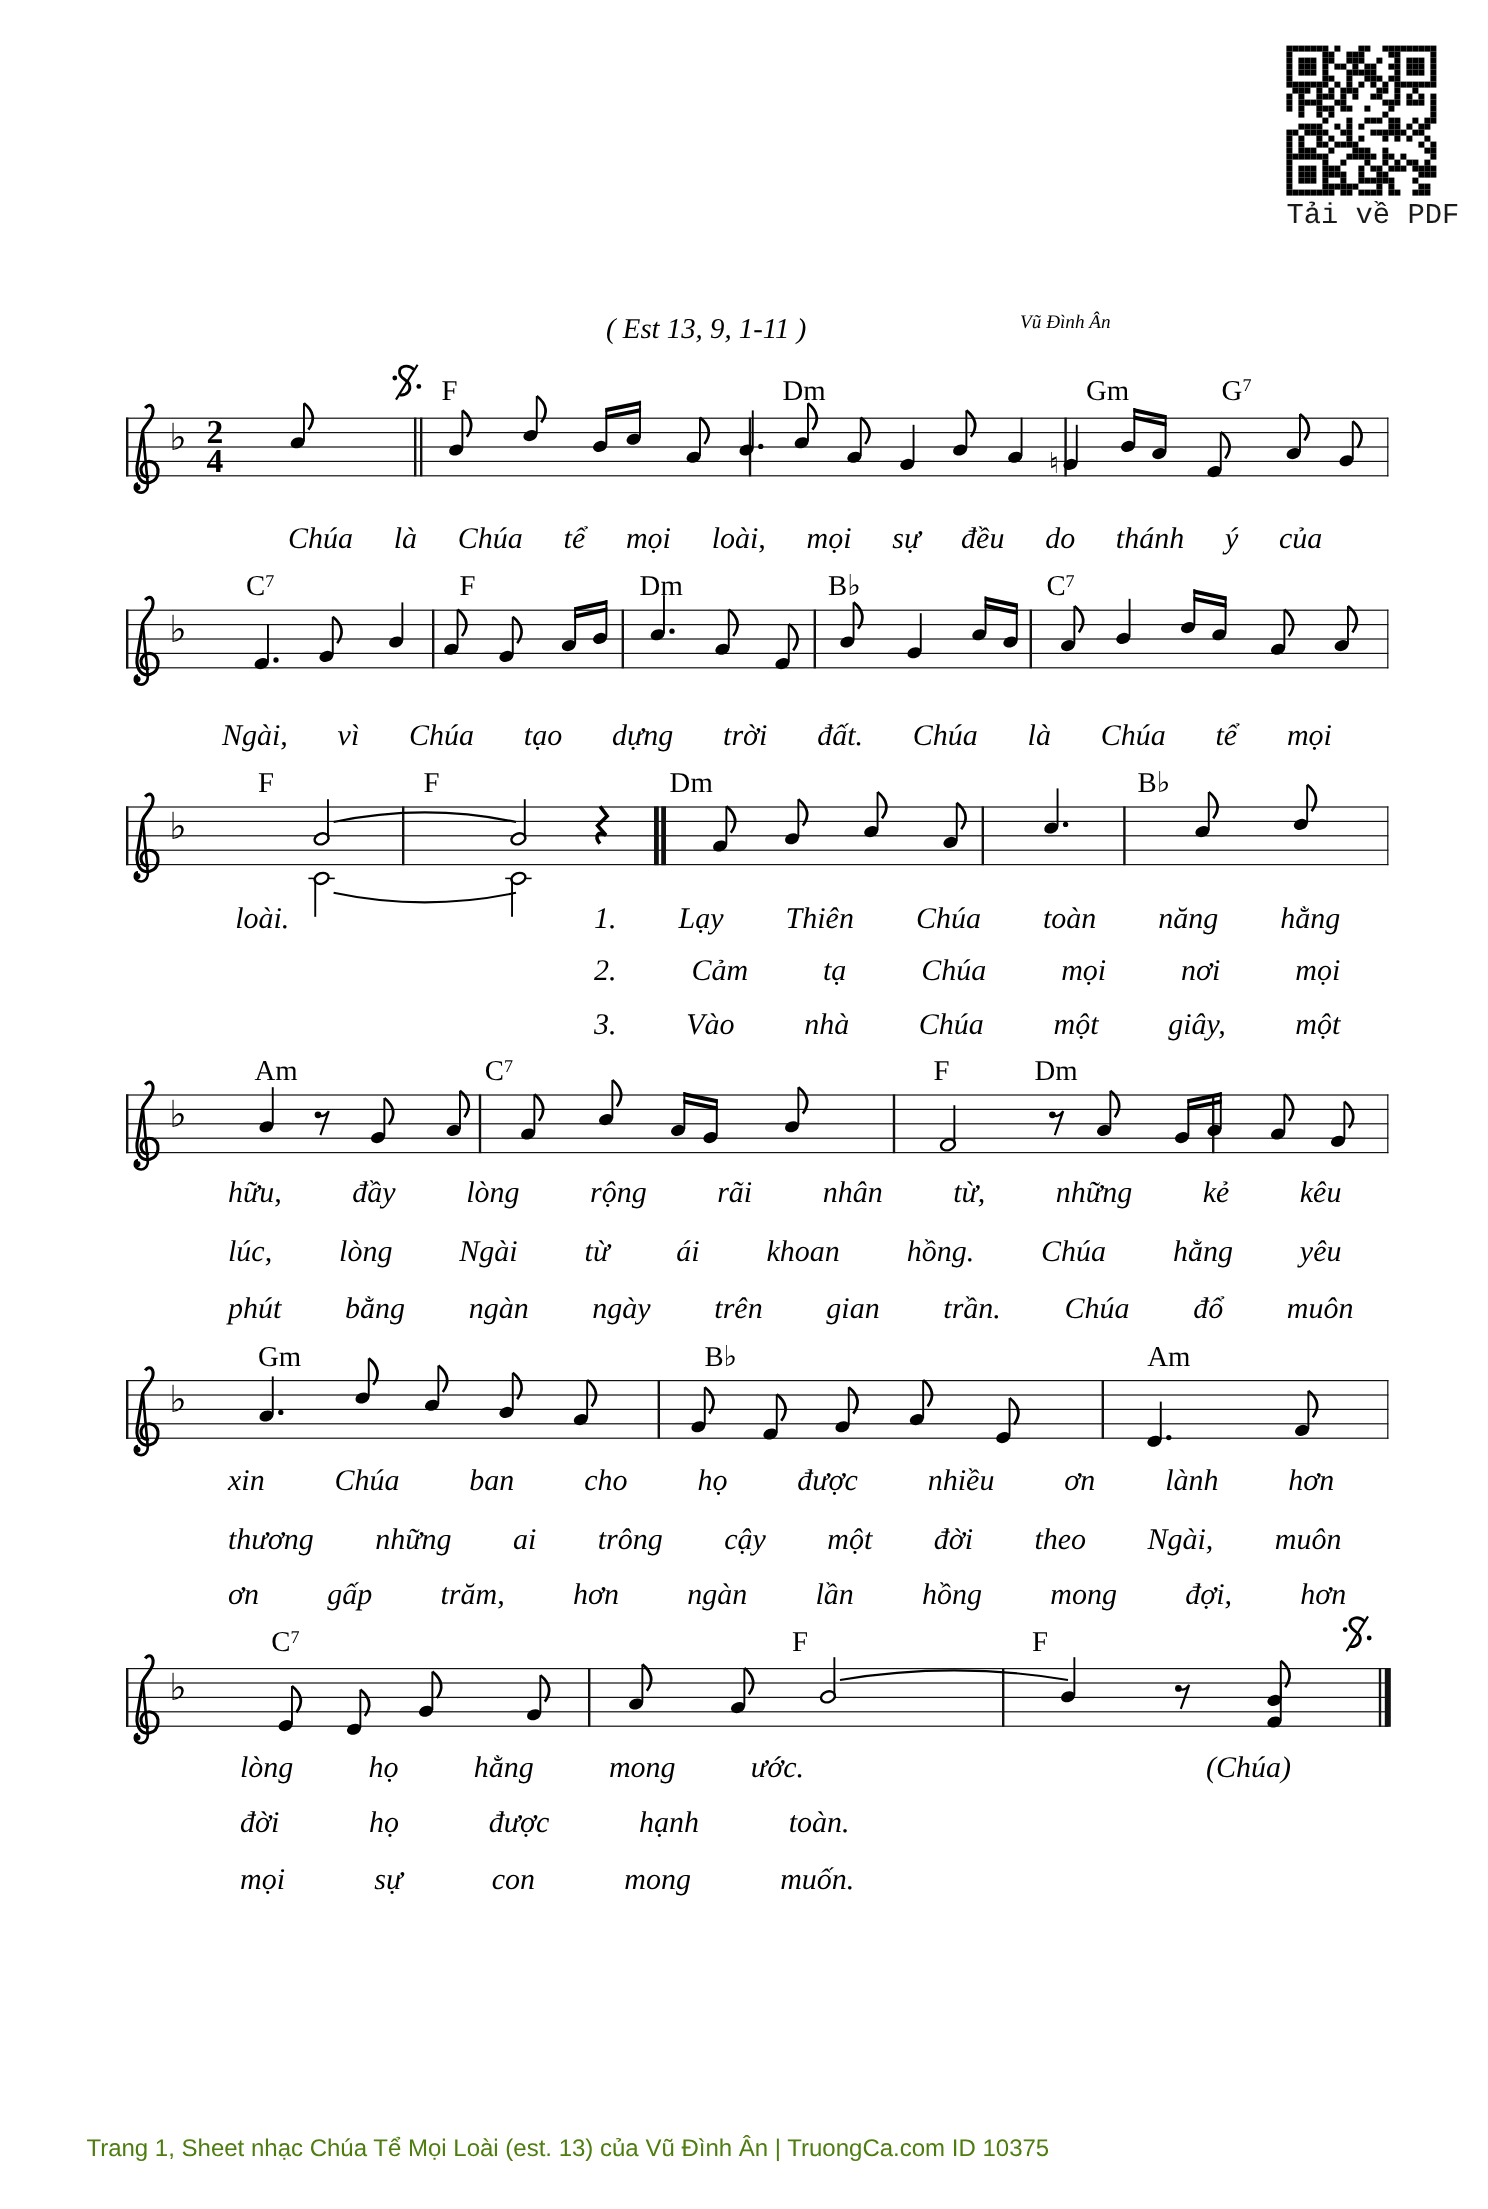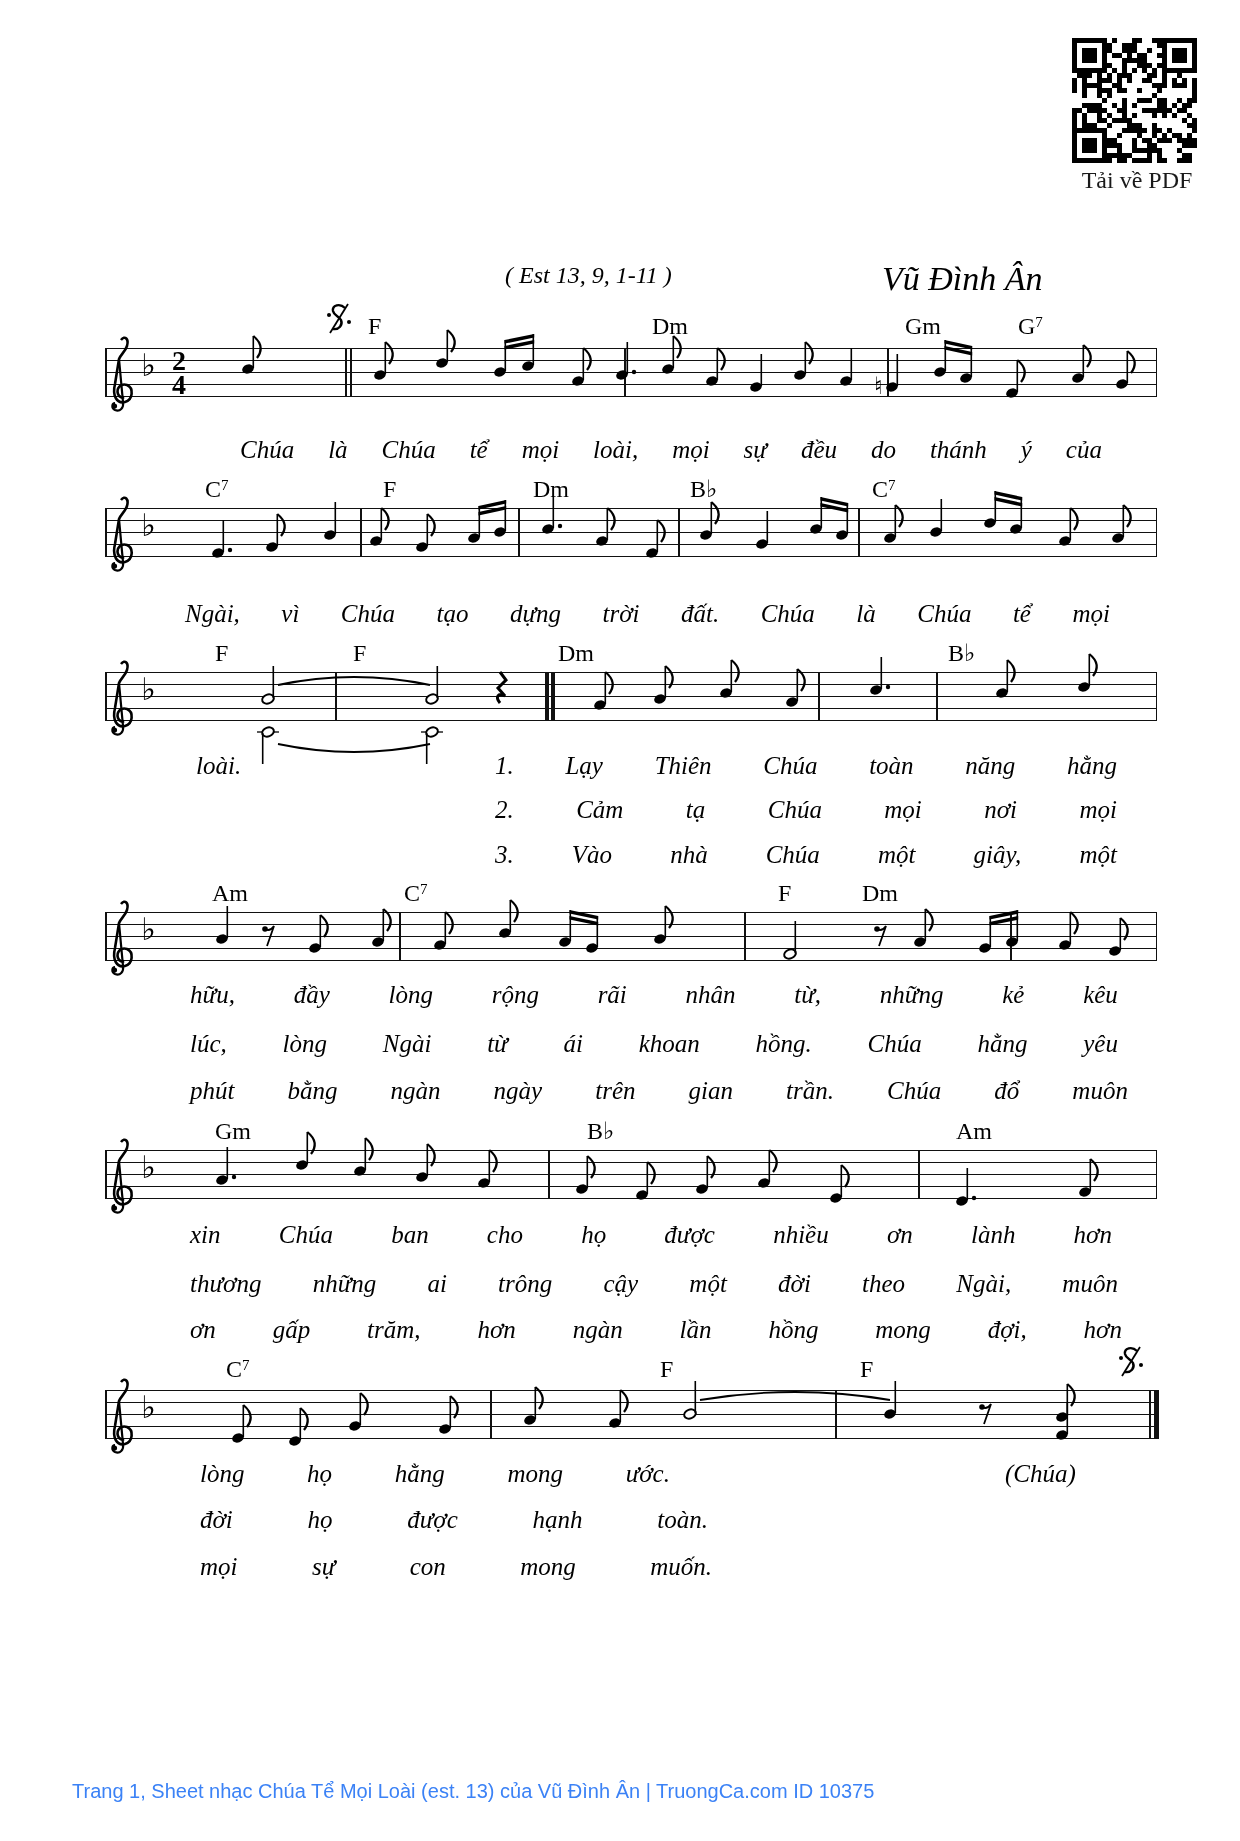--- a/index.html
+++ b/index.html
@@ -3,24 +3,24 @@
 <meta charset="utf-8">
 <style>
   html,body{margin:0;padding:0;background:#888;}
   .page{position:relative;width:1240px;height:1841px;background:#ffffff;margin:0 auto;
         font-family:"Liberation Serif","DejaVu Serif",serif;color:#000;overflow:hidden;}
   .abs{position:absolute;}
   .hdr{font-style:italic;font-size:26px;white-space:nowrap;}
   .hdr .u{text-decoration:underline;}
   .title{font-weight:bold;font-size:40px;letter-spacing:1px;white-space:nowrap;}
   .ref{font-style:italic;font-size:24px;white-space:nowrap;}
-  .composer{font-style:italic;font-size:34px;white-space:nowrap;margin-left:32px;}
-  .qr-label{font-family:Liberation Serif, serif;font-size:24px;color:#1a1a1a;
+  .composer{font-style:italic;font-size:16px;white-space:nowrap;}
+  .qr-label{font-family:Liberation Mono, monospace;font-size:24px;color:#1a1a1a;
             width:130px;text-align:center;white-space:nowrap;}
-  .footer{font-family:"Liberation Sans","DejaVu Sans",sans-serif;font-size:20px;color:#3b82f6;white-space:nowrap;}
+  .footer{font-family:"Liberation Sans","DejaVu Sans",sans-serif;font-size:20px;color:#4d7c0f;white-space:nowrap;}
   .chord{position:absolute;font-size:24px;white-space:nowrap;line-height:1;}
   .chord sup{font-size:15px;vertical-align:7px;}
   .staff{position:absolute;width:1052px;height:49px;}
   .sline{position:absolute;left:0;width:100%;height:1px;background:#111;}
   .bar{position:absolute;top:0;height:49px;background:#111;}
   .keyflat{position:absolute;font-size:31px;line-height:1;font-family:"DejaVu Sans","Liberation Serif",serif;}
   .tsig{position:absolute;font-weight:bold;font-size:28px;line-height:24px;width:26px;text-align:center;}
   .lyr{position:absolute;font-style:italic;font-size:25px;white-space:nowrap;line-height:1.1;}
   .lyr.flex{display:flex;justify-content:space-between;align-items:center;}
   svg{position:absolute;overflow:visible;}

